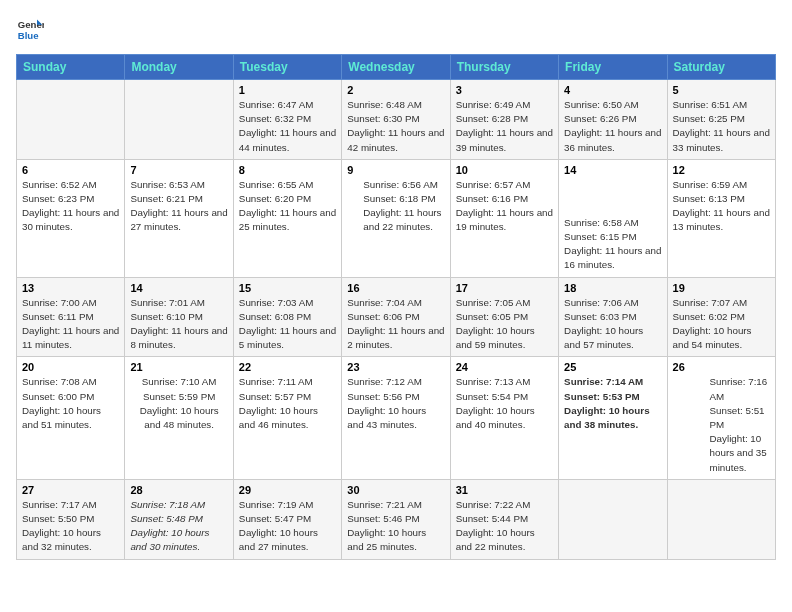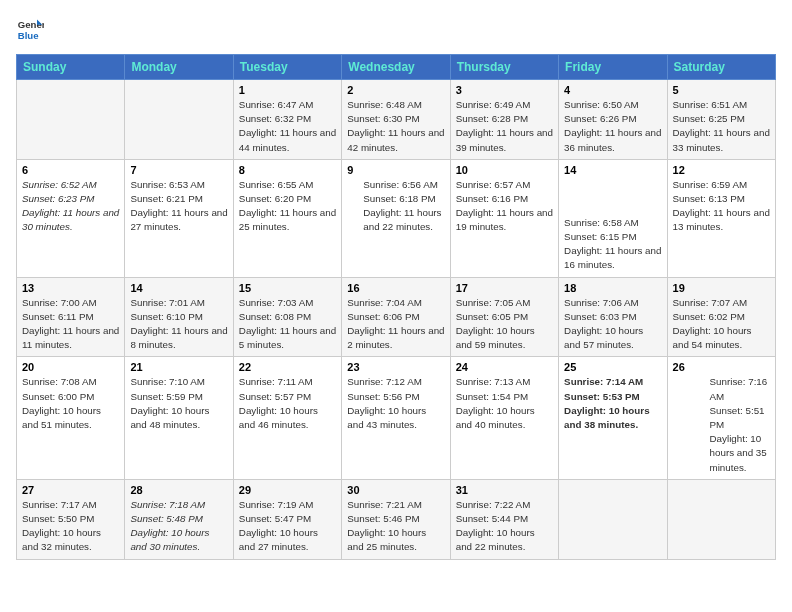--- a/index.html
+++ b/index.html
@@ -135,21 +135,21 @@
         <td>
           <span class="day-number">5</span>
           <div class="day-info" style="white-space: pre-line;">Sunrise: 6:51 AM
 Sunset: 6:25 PM
 Daylight: 11 hours and 33 minutes.</div>
         </td>
       </tr>
       <tr>
         <td>
           <span class="day-number">6</span>
-          <div class="day-info" style="white-space: pre-line; font-style: italic;">Sunrise: 6:52 AM
+          <div class="day-info" style="white-space: pre-line;">Sunrise: 6:52 AM
 Sunset: 6:23 PM
 Daylight: 11 hours and 30 minutes.</div>
         </td>
         <td>
           <span class="day-number">7</span>
           <div class="day-info" style="white-space: pre-line;">Sunrise: 6:53 AM
 Sunset: 6:21 PM
 Daylight: 11 hours and 27 minutes.</div>
         </td>
         <td>
@@ -229,40 +229,40 @@
       </tr>
       <tr>
         <td>
           <span class="day-number">20</span>
           <div class="day-info" style="white-space: pre-line;">Sunrise: 7:08 AM
 Sunset: 6:00 PM
 Daylight: 10 hours and 51 minutes.</div>
         </td>
         <td>
           <span class="day-number">21</span>
-          <div class="day-info" style="white-space: pre-line;">Sunrise: 7:10 AM
+          <div class="day-info" style="white-space: pre-line; text-align: center;">Sunrise: 7:10 AM
 Sunset: 5:59 PM
 Daylight: 10 hours and 48 minutes.</div>
         </td>
         <td>
           <span class="day-number">22</span>
           <div class="day-info" style="white-space: pre-line;">Sunrise: 7:11 AM
 Sunset: 5:57 PM
 Daylight: 10 hours and 46 minutes.</div>
         </td>
         <td>
           <span class="day-number">23</span>
           <div class="day-info" style="white-space: pre-line;">Sunrise: 7:12 AM
 Sunset: 5:56 PM
 Daylight: 10 hours and 43 minutes.</div>
         </td>
         <td>
           <span class="day-number">24</span>
           <div class="day-info" style="white-space: pre-line;">Sunrise: 7:13 AM
-Sunset: 1:54 PM
+Sunset: 5:54 PM
 Daylight: 10 hours and 40 minutes.</div>
         </td>
         <td>
           <span class="day-number">25</span>
           <div class="day-info" style="white-space: pre-line; font-weight: bold;">Sunrise: 7:14 AM
 Sunset: 5:53 PM
 Daylight: 10 hours and 38 minutes.</div>
         </td>
         <td>
           <span class="day-number">26</span>

